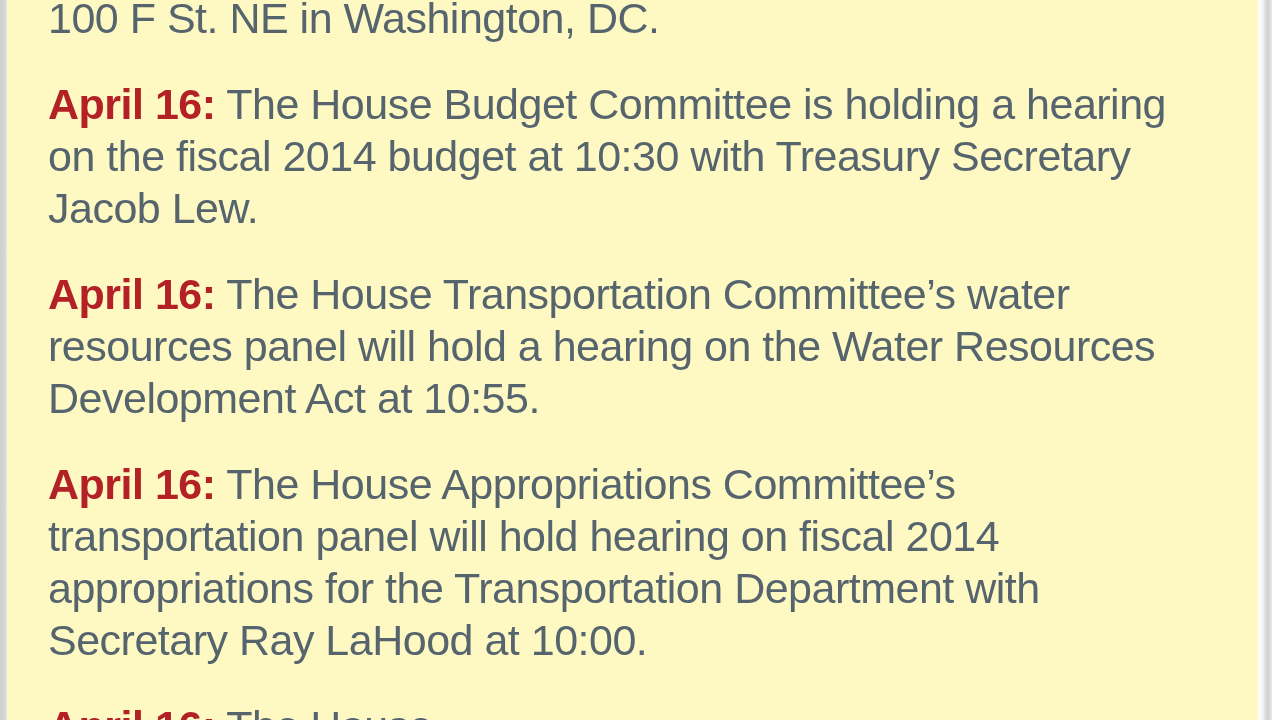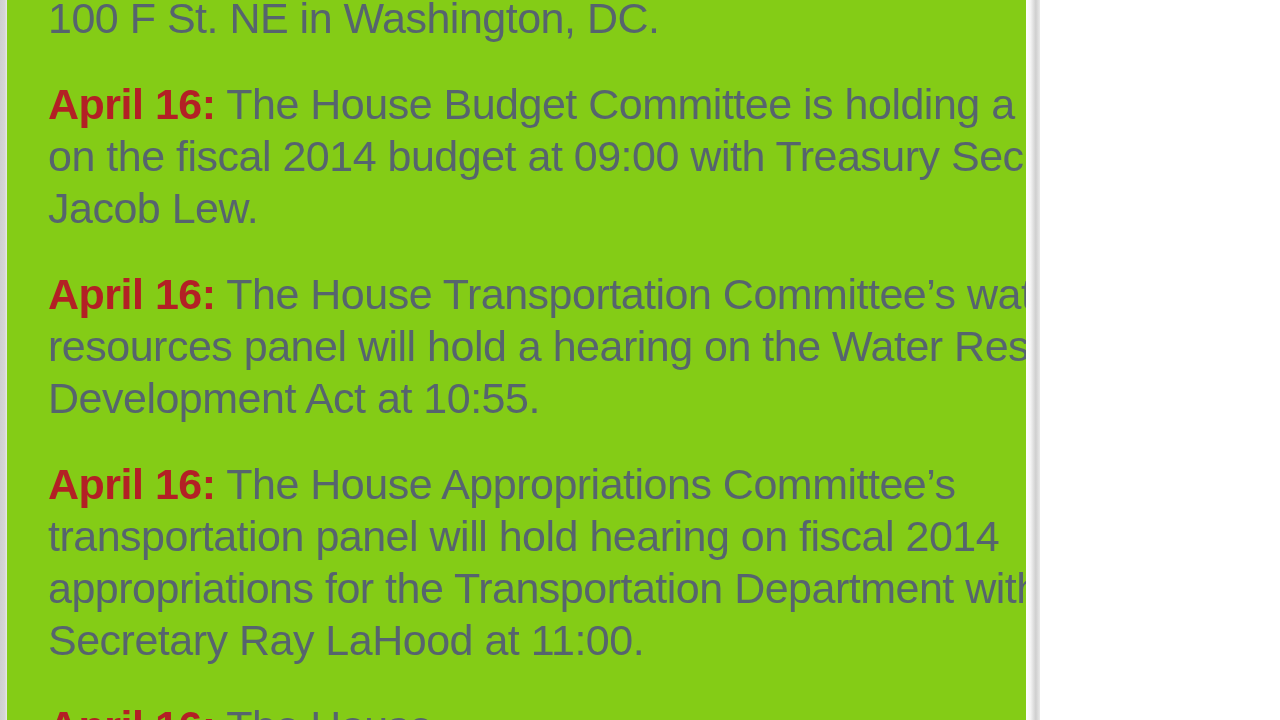--- a/index.html
+++ b/index.html
@@ -6,24 +6,24 @@
     margin: 0;
     padding: 0;
     width: 1280px;
     height: 720px;
     overflow: hidden;
     background: #ffffff;
     font-family: "Liberation Sans", sans-serif;
   }
   .viewport {
     position: relative;
-    width: 1040px;
+    width: 1272px;
     height: 720px;
     overflow: hidden;
-    background: #84cc16;
+    background: #fef9c3;
   }
   .left-gutter {
     position: absolute;
     left: 0; top: 0;
     width: 7px; height: 720px;
     background: linear-gradient(to right, #cfcfcf 0%, #d6d6d6 70%, #e9e9e9 100%);
   }
   .right-gutter {
     position: absolute;
     right: 0; top: 0;
@@ -54,20 +54,20 @@
   .event-text {
     color: #56646e;
   }
 </style>
 </head>
 <body>
 
 <div class="viewport">
   <div class="article" id="article">
       <p class="first"><span class="event-text">100 F St. NE in Washington, DC.</span></p>
-      <p><strong class="date">April 16:</strong> <span class="event-text">The House Budget Committee is holding a hearing on the fiscal 2014 budget at 09:00 with Treasury Secretary Jacob Lew.</span></p>
+      <p><strong class="date">April 16:</strong> <span class="event-text">The House Budget Committee is holding a hearing on the fiscal 2014 budget at 10:30 with Treasury Secretary Jacob Lew.</span></p>
       <p><strong class="date">April 16:</strong> <span class="event-text">The House Transportation Committee’s water resources panel will hold a hearing on the Water Resources Development Act at 10:55.</span></p>
-      <p><strong class="date">April 16:</strong> <span class="event-text">The House Appropriations Committee’s transportation panel will hold hearing on fiscal 2014 appropriations for the Transportation Department with Secretary Ray LaHood at 11:00.</span></p>
+      <p><strong class="date">April 16:</strong> <span class="event-text">The House Appropriations Committee’s transportation panel will hold hearing on fiscal 2014 appropriations for the Transportation Department with Secretary Ray LaHood at 10:00.</span></p>
       <p><strong class="date">April 16:</strong> <span class="event-text">The House</span></p>
     </div>
   <div class="left-gutter"></div>
   <div class="right-gutter"></div>
 </div>
 
 </body></html>

